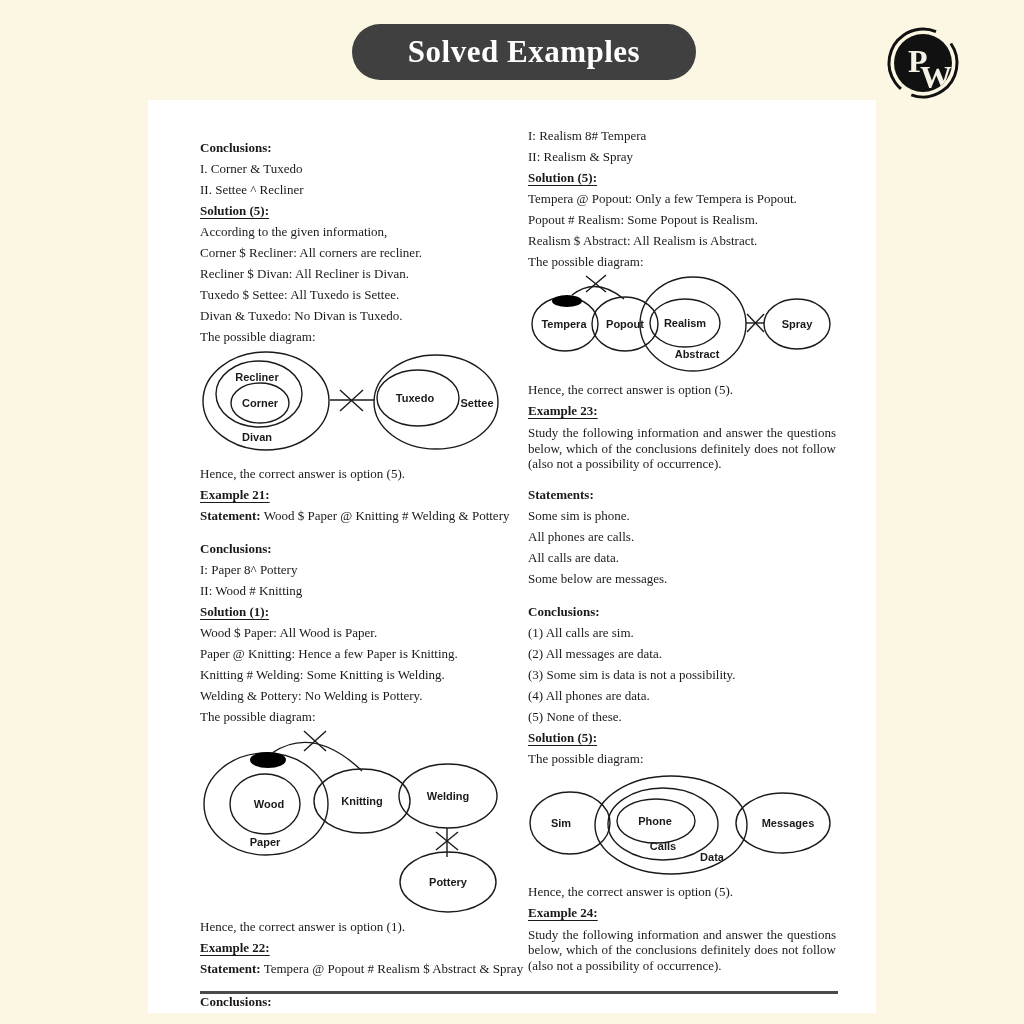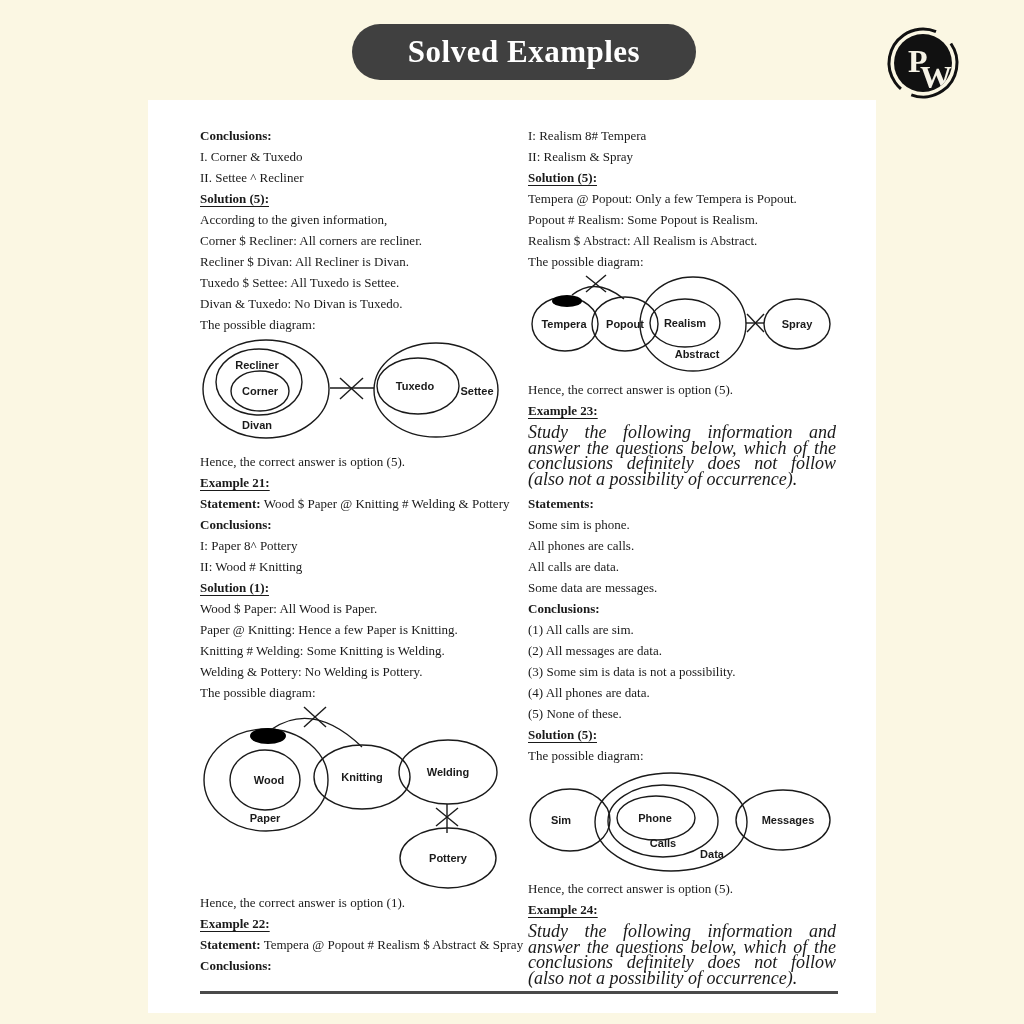--- a/index.html
+++ b/index.html
@@ -6,23 +6,23 @@
   body{width:1024px;height:1024px;background:#fbf7e3;font-family:"Liberation Serif",serif;color:#1a1a1a;position:relative;overflow:hidden;}
   #screen{position:absolute;inset:0;}
   .banner{position:absolute;left:352px;top:24px;width:344px;height:56px;background:#404040;border-radius:28px;display:flex;align-items:center;justify-content:center;}
   .banner span{color:#ffffff;font-weight:bold;font-size:31px;font-family:"Liberation Serif",serif;letter-spacing:.5px;}
   .logo{position:absolute;left:884px;top:24px;width:78px;height:78px;}
   .card{position:absolute;left:148px;top:100px;width:728px;height:913px;background:#ffffff;}
   .col{position:absolute;top:25px;}
   .col-left{left:52px;width:302px;}
   .col-right{left:380px;width:308px;}
   .ln{font-size:13px;line-height:21px;white-space:nowrap;}
-  .b{font-weight:bold;}
+  .b{font-weight:bold;margin-top:12px;}
   .u{text-decoration:underline;text-underline-offset:3px;text-decoration-thickness:1px;text-align:right;}
-  .para{font-size:18px;line-height:15.5px;text-align:justify;white-space:normal;margin:4px 0 6px 0;font-style:italic;}
+  .para{font-size:13px;line-height:15.5px;text-align:justify;white-space:normal;margin:4px 0 6px 0;}
   .diag{display:block;margin:2px 0 2px 0;}
   .diag ellipse,.diag path,.diag line{stroke:#1a1a1a;stroke-width:1.4;fill:none;}
   .diag .blob{fill:#000;stroke:none;}
   .diag text{font-family:"Liberation Sans",sans-serif;font-weight:bold;font-size:11px;fill:#1a1a1a;text-anchor:middle;}
   .footer-rule{position:absolute;left:52px;top:891px;width:638px;height:3px;background:#4a4a4a;}
   .footer{position:absolute;left:54px;top:932px;display:flex;align-items:center;gap:5px;}
   .pgnum{color:#8a8a8a;font-family:"Liberation Sans",sans-serif;font-size:12.5px;}
   .pgsep{display:inline-block;width:1.5px;height:15px;background:#222;}
   .pgsec{font-size:14px;text-align:center;}
 </style>
@@ -145,21 +145,21 @@
         <text x="269" y="54" font-size="10">Spray</text>
       </svg>
 
       <div class="ln">Hence, the correct answer is option (5).</div>
       <div class="ln"><span class="b u">Example 23:</span></div>
       <div class="para">Study the following information and answer the questions below, which of the conclusions definitely does not follow (also not a possibility of occurrence).</div>
       <div class="ln b">Statements:</div>
       <div class="ln">Some sim is phone.</div>
       <div class="ln">All phones are calls.</div>
       <div class="ln">All calls are data.</div>
-      <div class="ln">Some data are messages.</div>
+      <div class="ln">Some below are messages.</div>
       <div class="ln b">Conclusions:</div>
       <div class="ln">(1) All calls are sim.</div>
       <div class="ln">(2) All messages are data.</div>
       <div class="ln">(3) Some sim is data is not a possibility.</div>
       <div class="ln">(4) All phones are data.</div>
       <div class="ln">(5) None of these.</div>
       <div class="ln"><span class="b u">Solution (5):</span></div>
       <div class="ln">The possible diagram:</div>
 
       <svg class="diag" width="307" height="108" viewBox="0 0 307 108">

